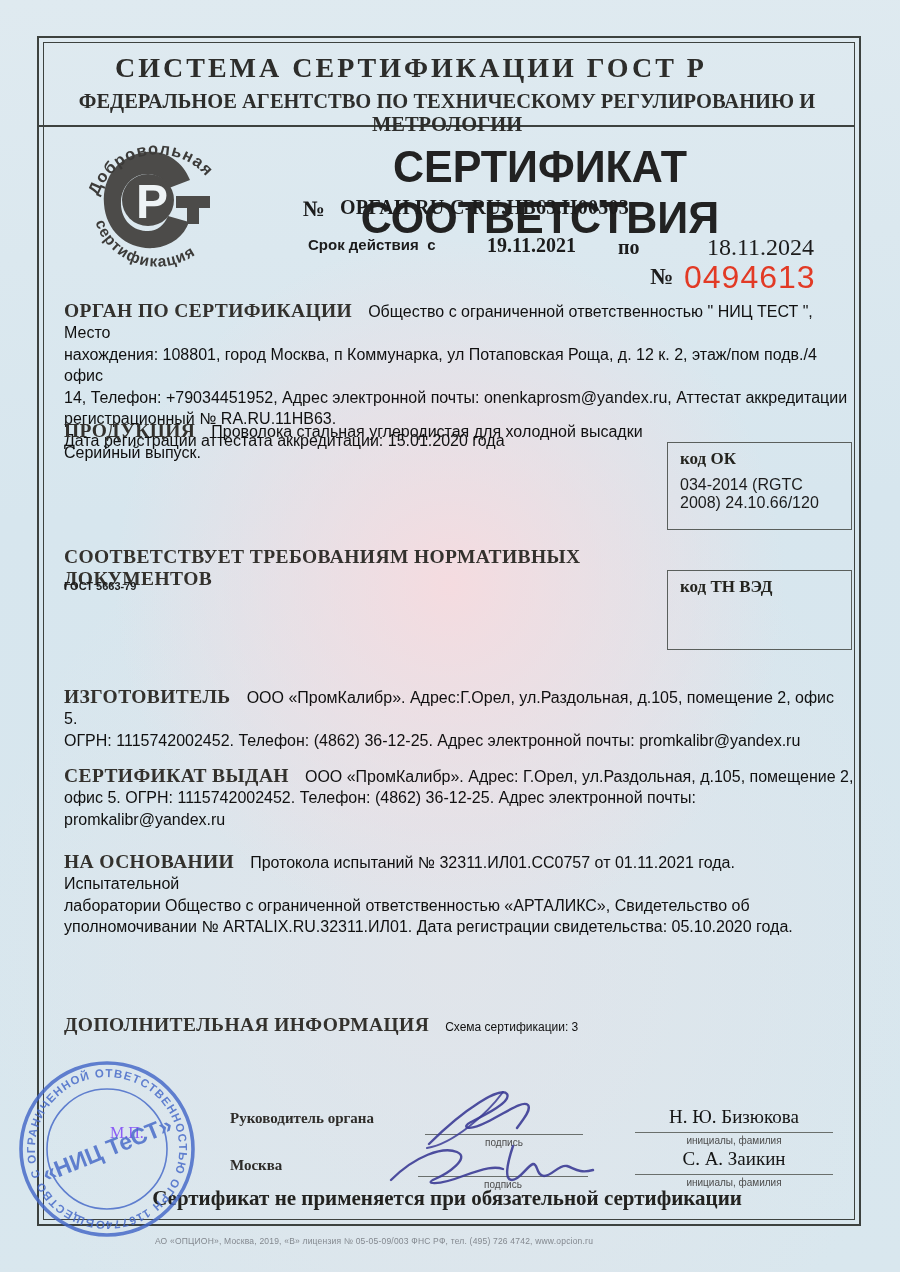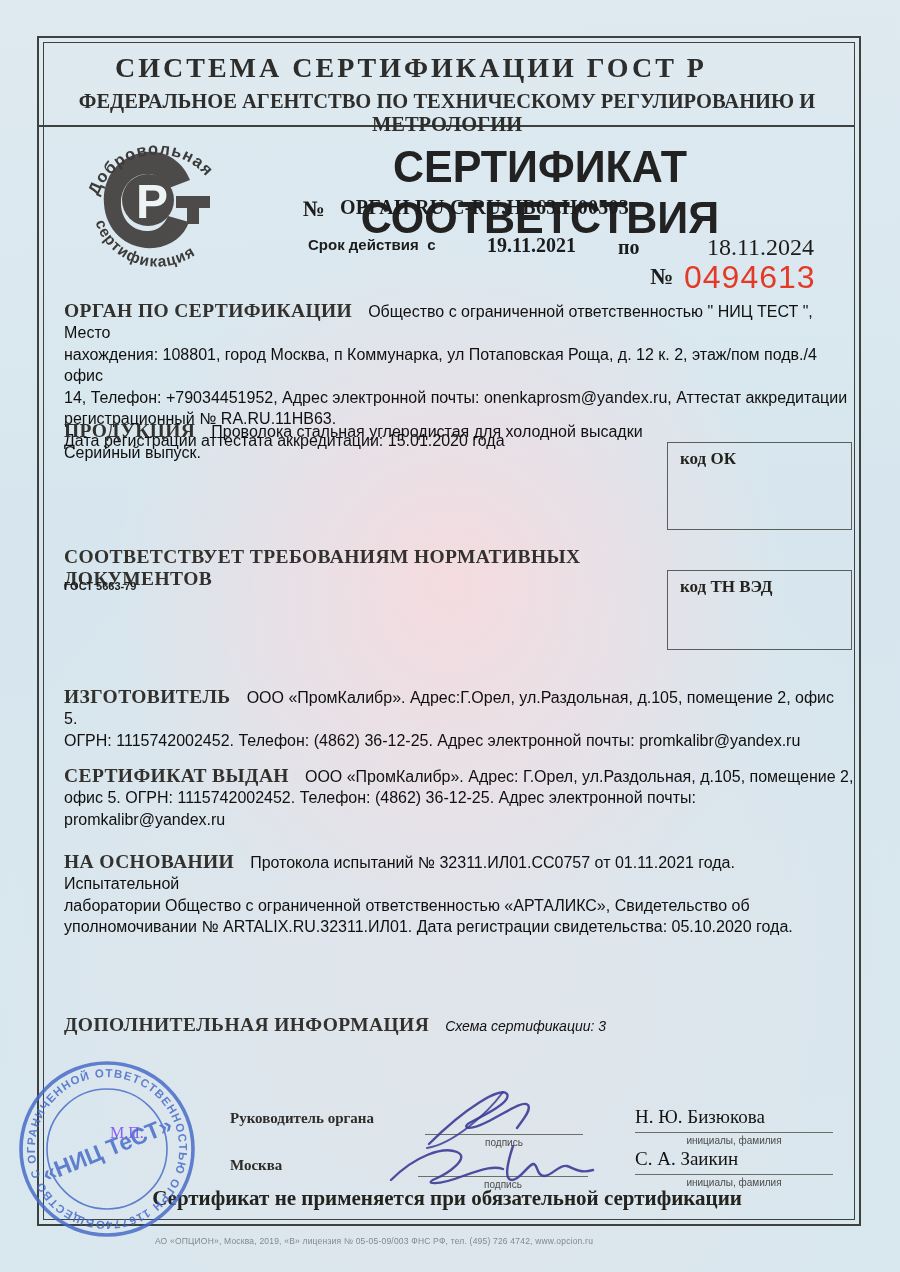--- a/index.html
+++ b/index.html
@@ -37,40 +37,40 @@
   .p-org{left:64px;top:300px;width:784px;}
   .p-product{left:64px;top:420px;width:600px;}
   .p-conform{left:64px;top:546px;width:600px;}
   .p-gost{left:64px;top:580px;font-size:11px;font-weight:700;color:#15151
 
 5;}
   .p-maker{left:64px;top:686px;width:786px;}
   .p-issued{left:64px;top:765px;width:790px;}
   .p-basis{left:64px;top:851px;width:780px;}
   .p-extra{left:64px;top:1014px;width:700px;}
-  .extra-val{font-size:14px;font-style:italic;}
+  .extra-val{font-size:12px;}
   .codebox{border:1.5px solid #5a5f5c;background:transparent;}
   .box-ok{left:667px;top:442px;width:183px;height:86px;}
   .box-tn{left:667px;top:570px;width:183px;height:78px;}
   .codebox .clabel{font-family:"Liberation Serif",serif;font-weight:700;font-size:17px;color:#24241f;margin:6px 0 0 12px;}
   .codebox .cval{font-size:16px;margin:7px 0 0 12px;white-space:pre-line;}
   .sig-label{font-family:"Liberation Serif",serif;font-weight:700;font-size:15px;color:#2e2c29;}
   .lab-head{left:230px;top:1110px;}
   .lab-exp{left:230px;top:1157px;}
   .sigline{border-top:1.5px solid #6a6f6c;height:0;}
   .sl1{left:425px;top:1134px;width:158px;}
   .sl2{left:418px;top:1176px;width:170px;}
   .rl1{left:635px;top:1132px;width:198px;}
   .rl2{left:635px;top:1174px;width:198px;}
   .under{font-size:10px;color:#4c4c4c;text-align:center;}
   .u1{left:425px;top:1137px;width:158px;}
   .u2{left:418px;top:1179px;width:170px;}
   .u3{left:635px;top:1135px;width:198px;}
   .u4{left:635px;top:1177px;width:198px;}
-  .name{font-family:"Liberation Serif",serif;font-size:19px;color:#141414;}
+  .name{font-family:"Liberation Serif",serif;font-size:19px;color:#141414;text-align:center;}
   .n1{left:635px;top:1106px;width:198px;}
   .n2{left:635px;top:1148px;width:198px;}
   .bottom-note{left:39px;top:1186px;width:816px;text-align:center;font-family:"Liberation Serif",serif;
                font-weight:700;font-size:21px;color:#232320;}
   .fineprint{left:0;top:1236px;width:748px;text-align:center;font-size:8.5px;color:#83888f;letter-spacing:.2px;}
   .mp{left:110px;top:1124px;font-family:"Liberation Serif",serif;font-size:16px;color:#8b5cf6;z-index:2;}
   .stamp{left:14px;top:1056px;z-index:3;opacity:.82;}
   .sig-ink{z-index:4;}
   .logo{left:72px;top:138px;}
 </style>
@@ -120,20 +120,22 @@
 Дата регистрации аттестата аккредитации: 15.01.2020 года</span>
 </div>
 
 <div class="abs para p-product">
   <span class="slabel">ПРОДУКЦИЯ</span><span class="body-text">Проволока стальная углеродистая для холодной высадки
 Серийный выпуск.</span>
 </div>
 
 <div class="abs codebox box-ok">
   <div class="clabel">код ОК</div>
+  <div class="cval">034-2014 (RGTC
+2008) 24.10.66/120</div>
 </div>
 
 <div class="abs p-conform">
   <span class="slabel">СООТВЕТСТВУЕТ ТРЕБОВАНИЯМ НОРМАТИВНЫХ ДОКУМЕНТОВ</span>
 </div>
 <div class="abs p-gost">ГОСТ 5663-79</div>
 
 <div class="abs codebox box-tn">
   <div class="clabel">код ТН ВЭД</div>
   <div class="cval"></div>

